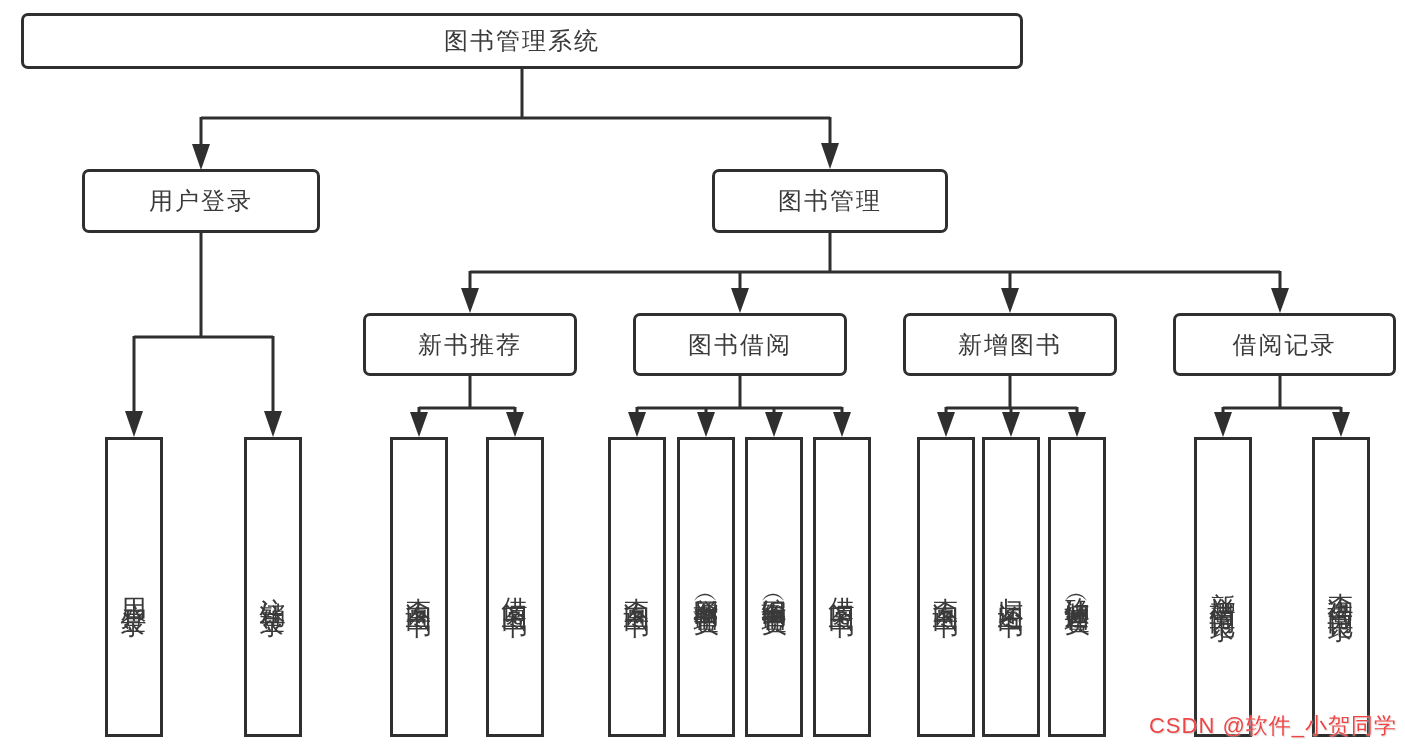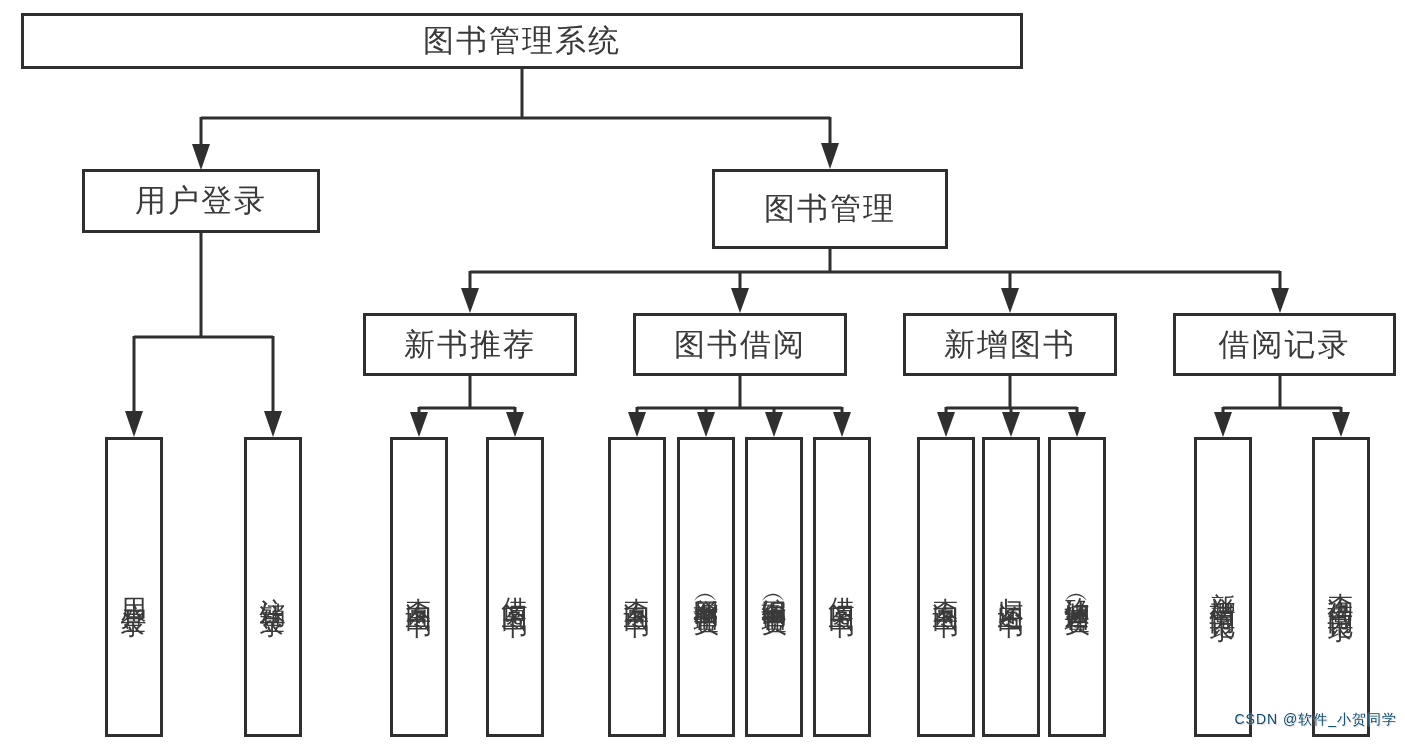--- a/index.html
+++ b/index.html
@@ -26,43 +26,44 @@
     box-sizing: border-box;
     border: 3px solid #2f2f2f;
     background: #ffffff;
     display: flex;
     align-items: center;
     justify-content: center;
     color: #3a3a3a;
     z-index: 1;
   }
   .h-box {
-    font-size: 31px;
+    font-size: 24px;
     letter-spacing: 2px;
     white-space: nowrap;
+    border-radius: 7px;
   }
   .v-box {
     writing-mode: vertical-rl;
     text-orientation: mixed;
     font-size: 26px;
     letter-spacing: 5px;
     line-height: 1;
   }
   .v-box.long {
     font-size: 25px;
     letter-spacing: 2px;
   }
   .watermark {
     position: absolute;
     right: 8px;
     top: 711px;
     z-index: 3;
-    font-size: 14px;
+    font-size: 22px;
     letter-spacing: 1px;
-    color: #0c4a6e;
+    color: #ef4444;
     text-shadow: 0 0 2px #ffffff, 1px 1px 1px rgba(120,120,120,0.35);
     white-space: nowrap;
   }
 </style>
 </head>
 <body>
 
 <div class="canvas">
 
   <svg class="connectors" width="1405" height="747" viewBox="0 0 1405 747" stroke="#2f2f2f" stroke-width="3" fill="none">
@@ -97,21 +98,21 @@
     <polygon fill="#2f2f2f" stroke="none" points="1068,412 1086,412 1077,437"></polygon>
 
     <path d="M1280 376 V409 M1223 408 H1341 M1223 407 V414 M1341 407 V414"></path>
     <polygon fill="#2f2f2f" stroke="none" points="1214,412 1232,412 1223,437"></polygon>
     <polygon fill="#2f2f2f" stroke="none" points="1332,412 1350,412 1341,437"></polygon>
   </svg>
 
   <div class="box h-box" style="left:21px; top:13px; width:1002px; height:56px;">图书管理系统</div>
 
   <div class="box h-box" style="left:82px; top:169px; width:238px; height:64px;">用户登录</div>
-  <div class="box h-box" style="left:712px; top:169px; width:236px; height:80px;">图书管理</div>
+  <div class="box h-box" style="left:712px; top:169px; width:236px; height:64px;">图书管理</div>
 
   <div class="box h-box" style="left:633px; top:313px; width:214px; height:63px;">图书借阅</div>
   <div class="box h-box" style="left:363px; top:313px; width:214px; height:63px;">新书推荐</div>
   <div class="box h-box" style="left:903px; top:313px; width:214px; height:63px;">新增图书</div>
   <div class="box h-box" style="left:1173px; top:313px; width:223px; height:63px;">借阅记录</div>
 
   <div class="box v-box" style="left:105px; top:437px; width:58px; height:300px;">用户登录</div>
   <div class="box v-box" style="left:244px; top:437px; width:58px; height:300px;">注销登录</div>
 
   <div class="box v-box" style="left:390px; top:437px; width:58px; height:300px;">查询图书</div>

